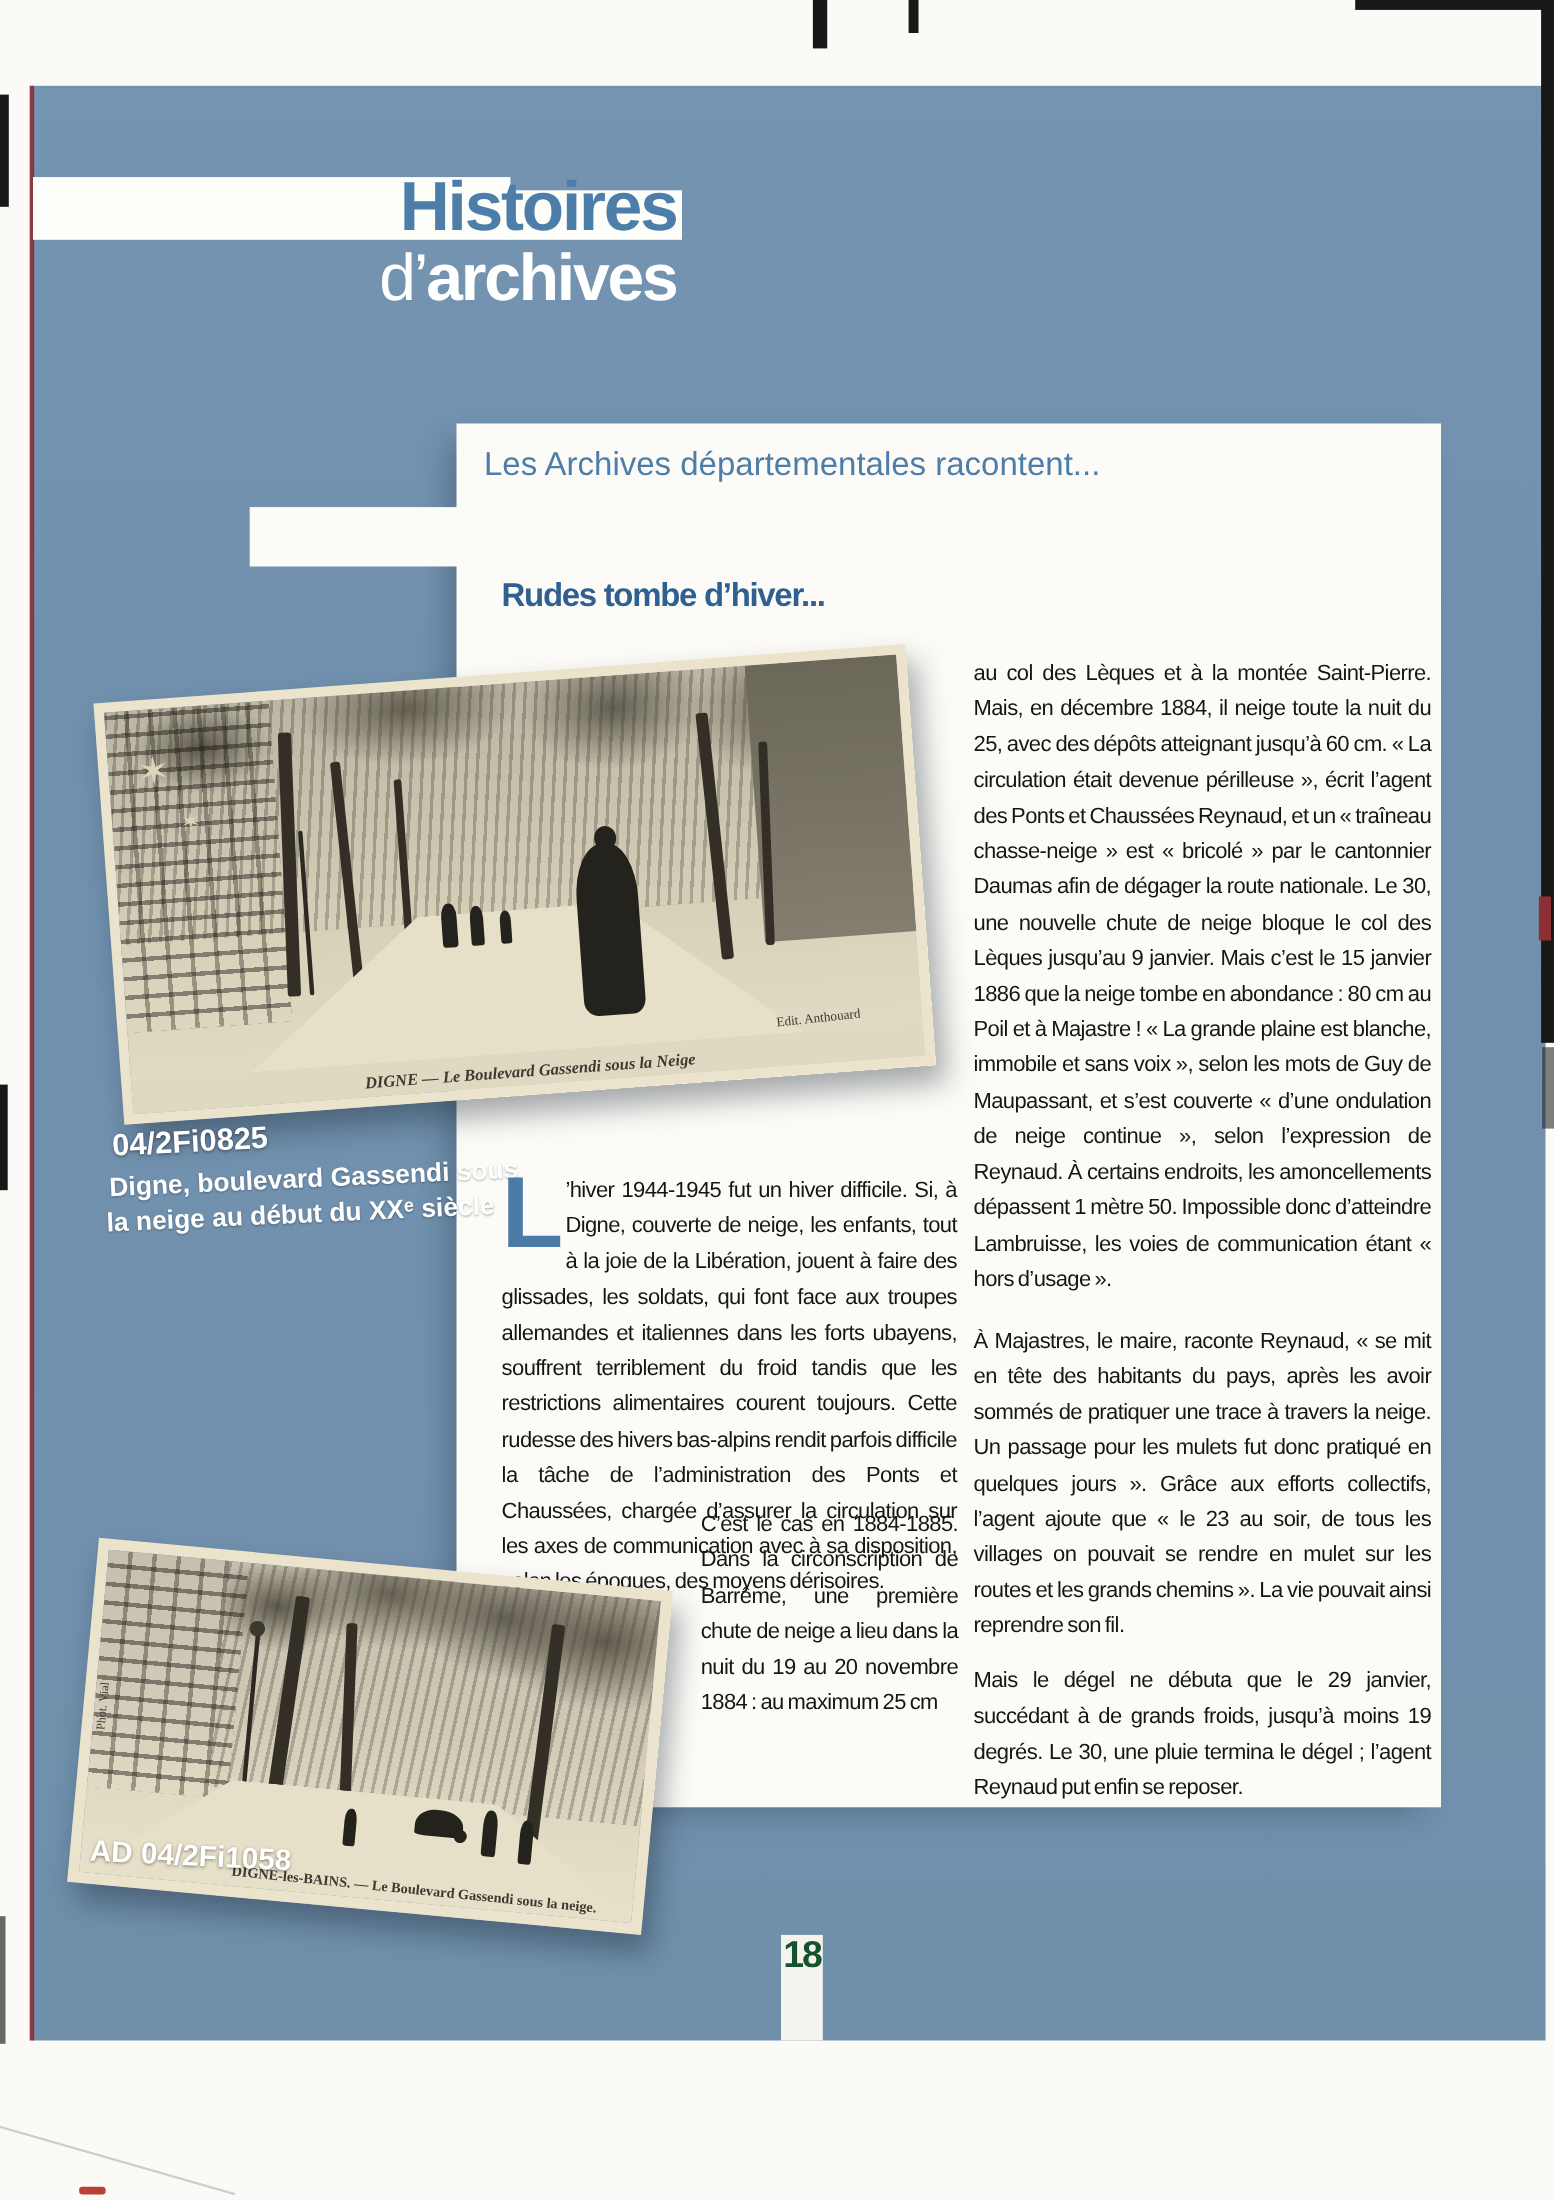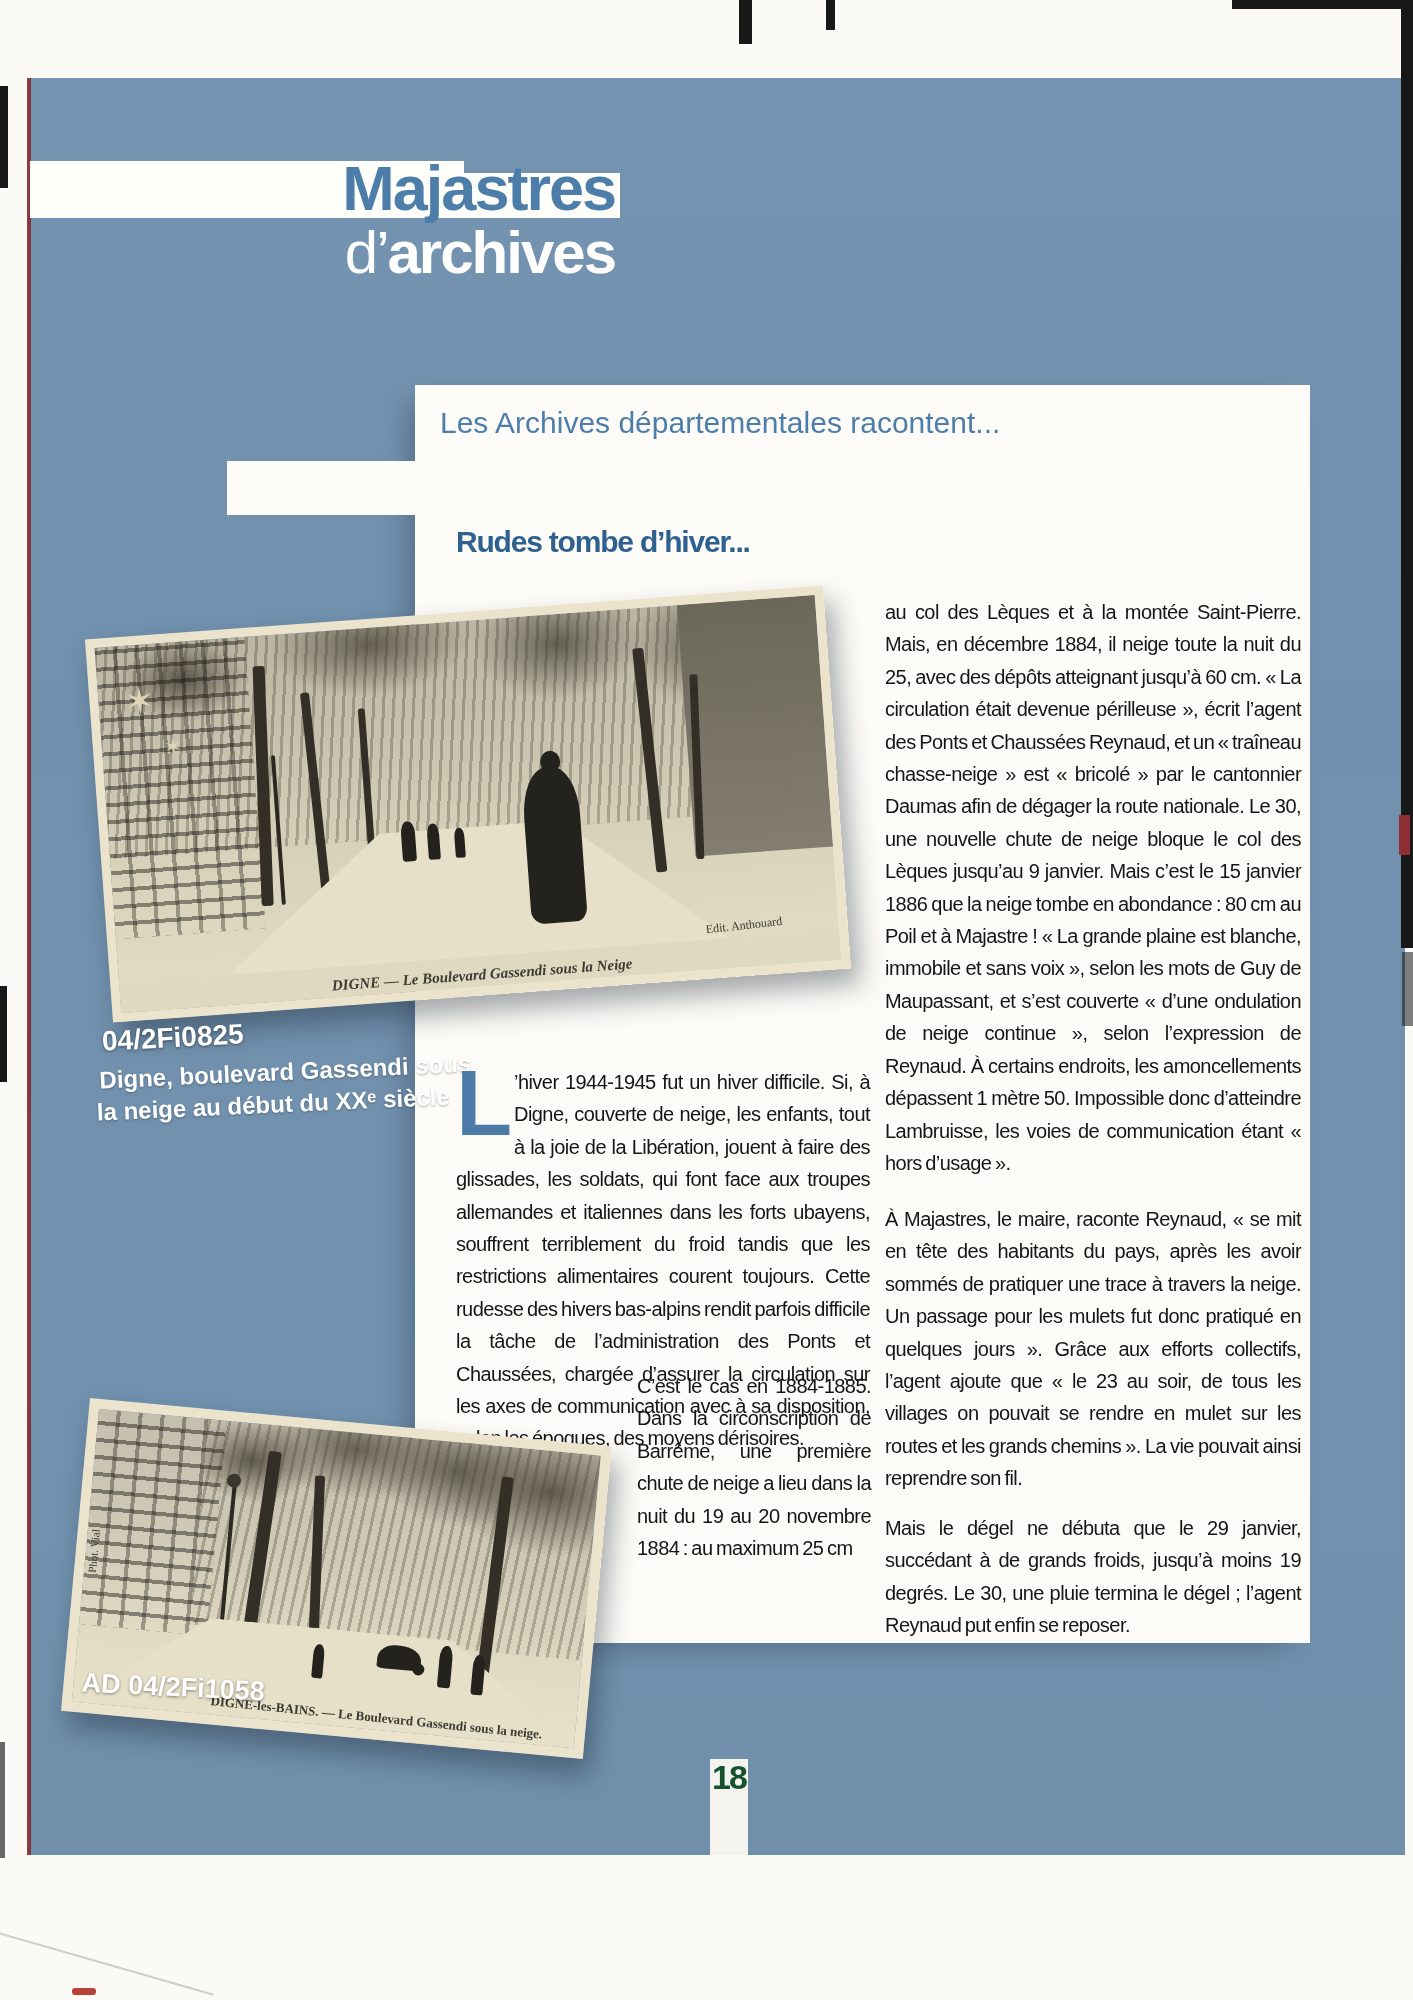--- a/index.html
+++ b/index.html
@@ -74,21 +74,21 @@
   <div class="abs edge-mark" style="left:826px;top:0;width:9px;height:30px;"></div>
   <div class="abs edge-mark" style="left:1232px;top:0;width:181px;height:9px;"></div>
   <div class="abs edge-mark" style="left:1401px;top:0;width:12px;height:948px;"></div>
   <div class="abs" style="left:1399px;top:815px;width:11px;height:40px;background:#8e2f33;"></div>
   <div class="abs edge-mark" style="left:1402px;top:952px;width:11px;height:74px;opacity:.55;"></div>
   <div class="abs" style="left:-12px;top:1962px;width:230px;height:2px;background:rgba(125,120,108,.35);transform:rotate(16deg);"></div>
   <div class="abs" style="left:72px;top:1988px;width:24px;height:7px;background:#b84038;border-radius:3px;"></div>
 
   <div class="abs band" style="left:30px;top:161px;width:434px;height:57px;"></div>
   <div class="abs band" style="left:462px;top:173px;width:158px;height:45px;"></div>
-  <div class="abs masthead-line1">Majastres</div>
+  <div class="abs masthead-line1">Histoires</div>
   <div class="abs masthead-line2"><span>d’</span><span class="bold">archives</span></div>
 
   <div class="abs content-panel"></div>
   <div class="abs kicker">Les Archives départementales racontent...</div>
   <div class="abs title-box"></div>
   <div class="abs subhead">Rudes tombe d’hiver...</div>
 
   <div class="abs card card1">
     <div class="photo">
       <div class="canopy"></div>

